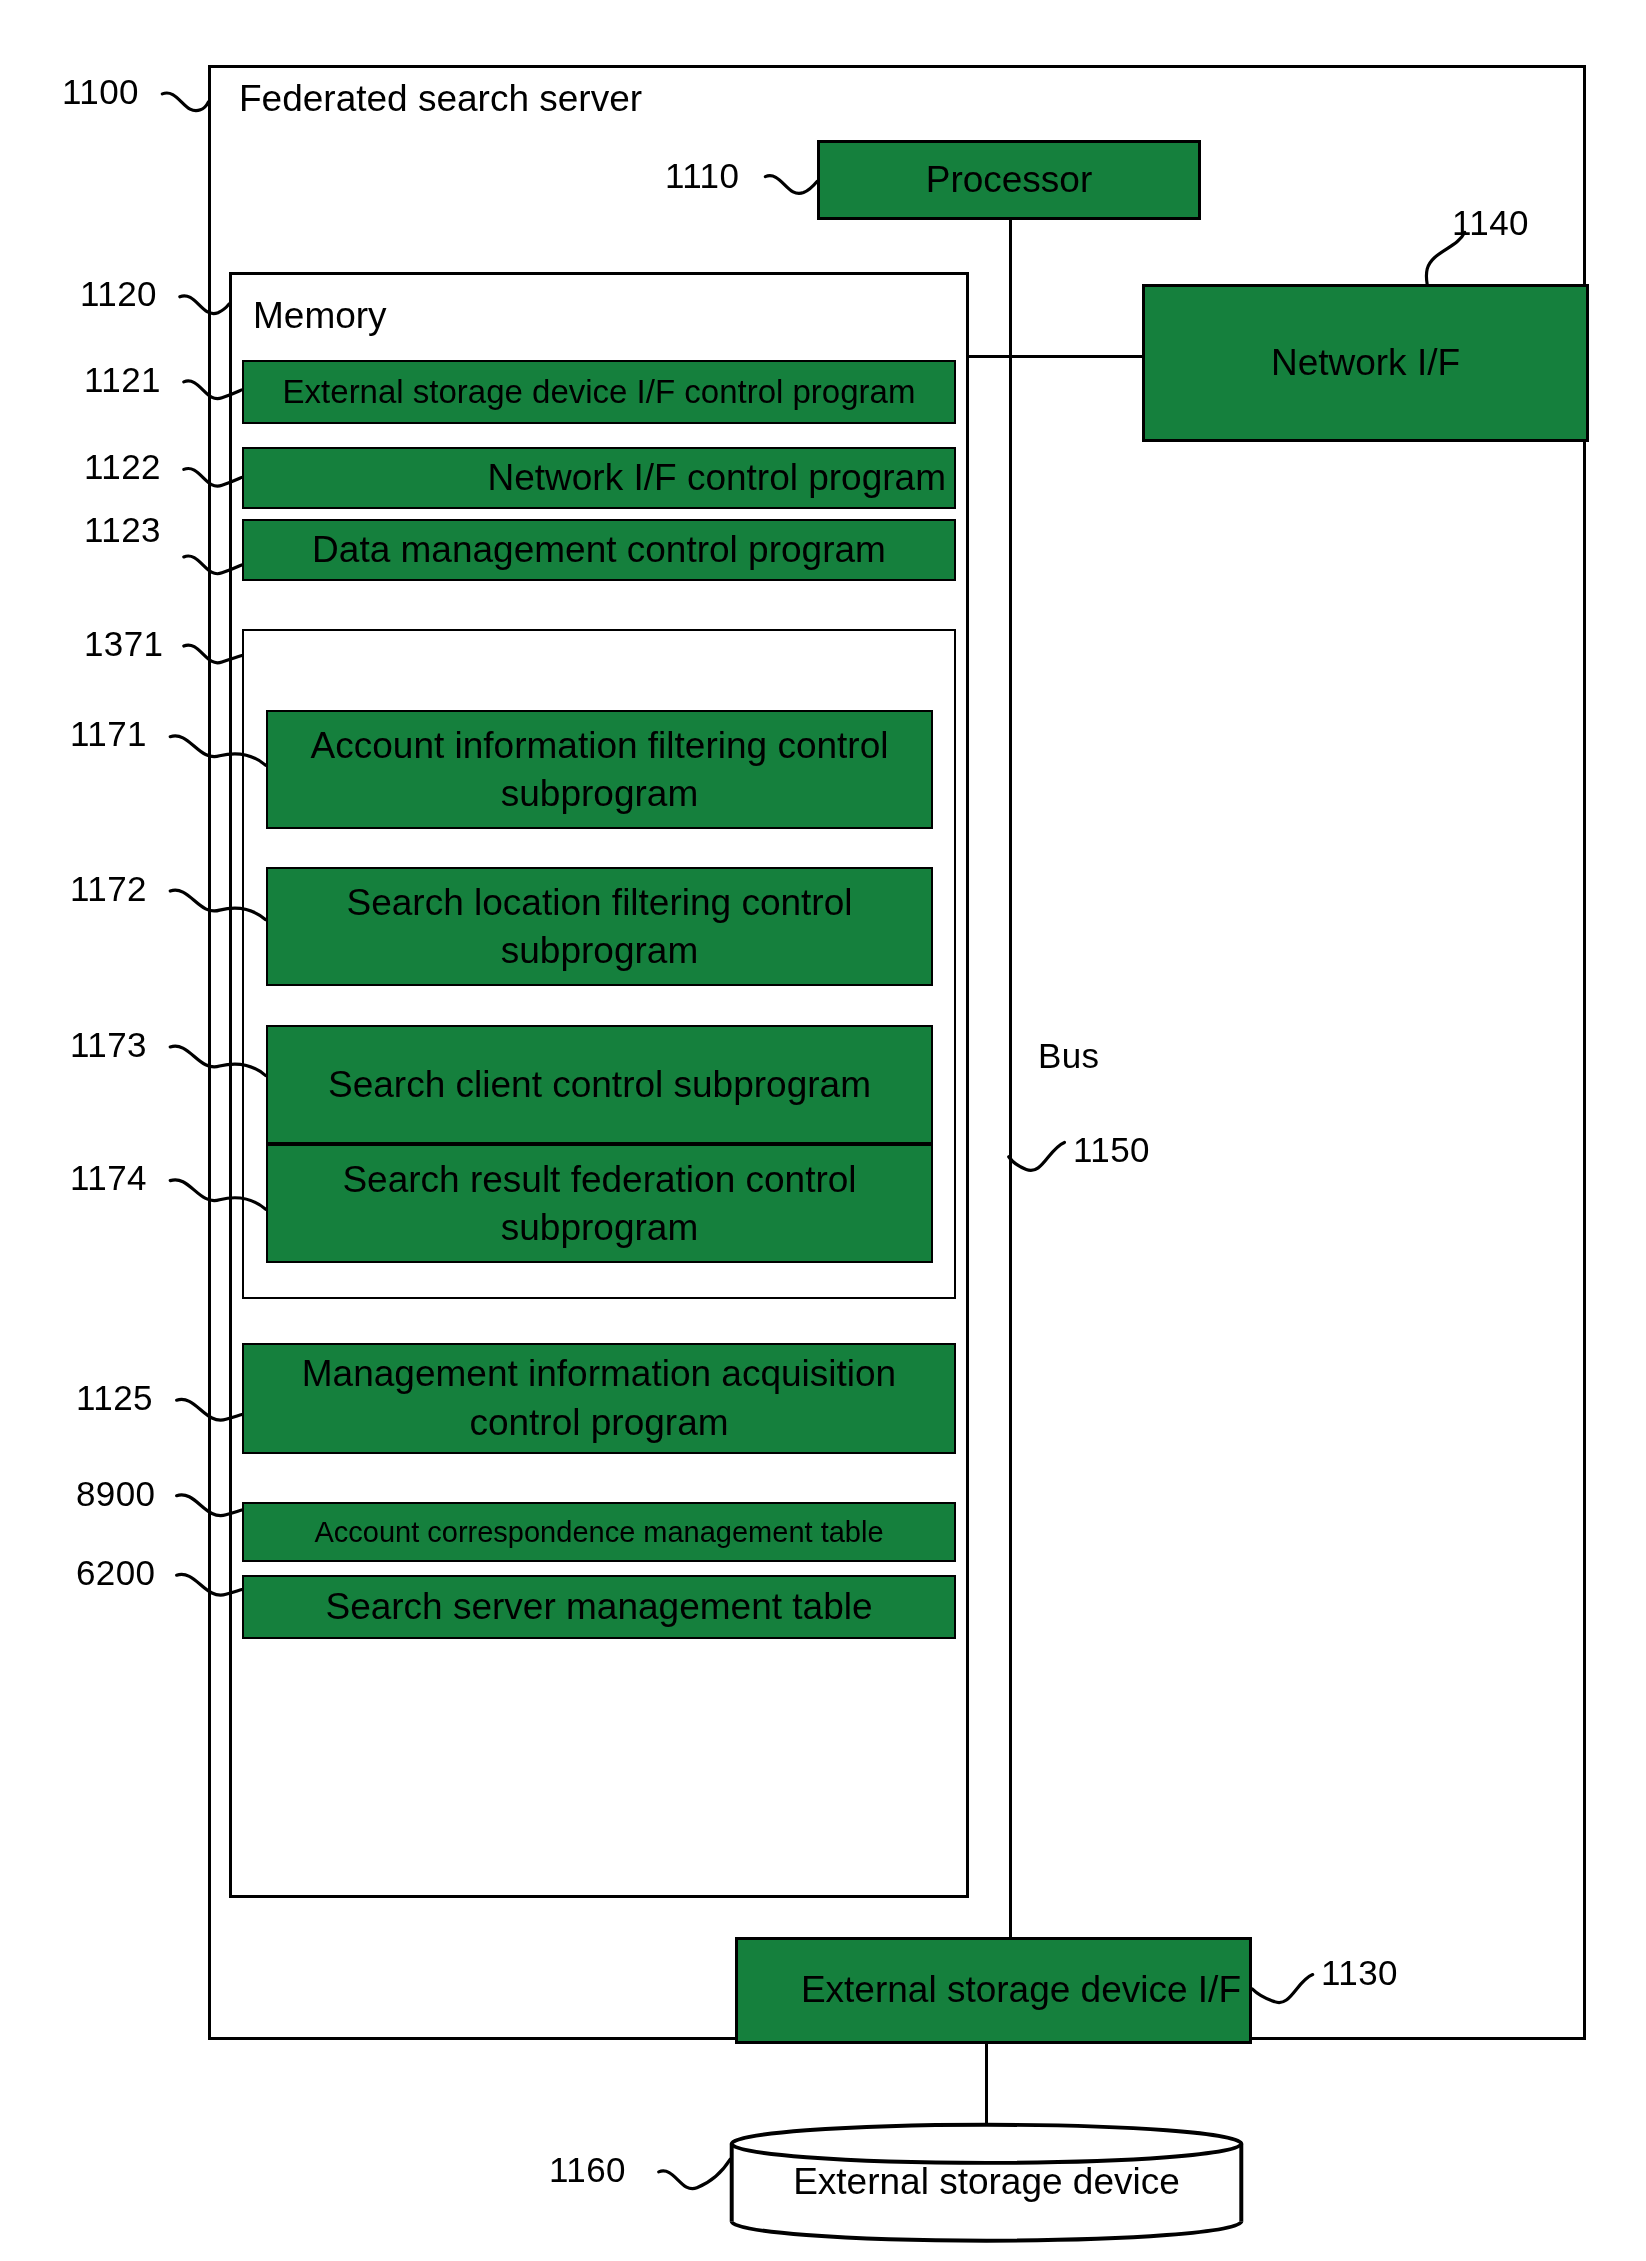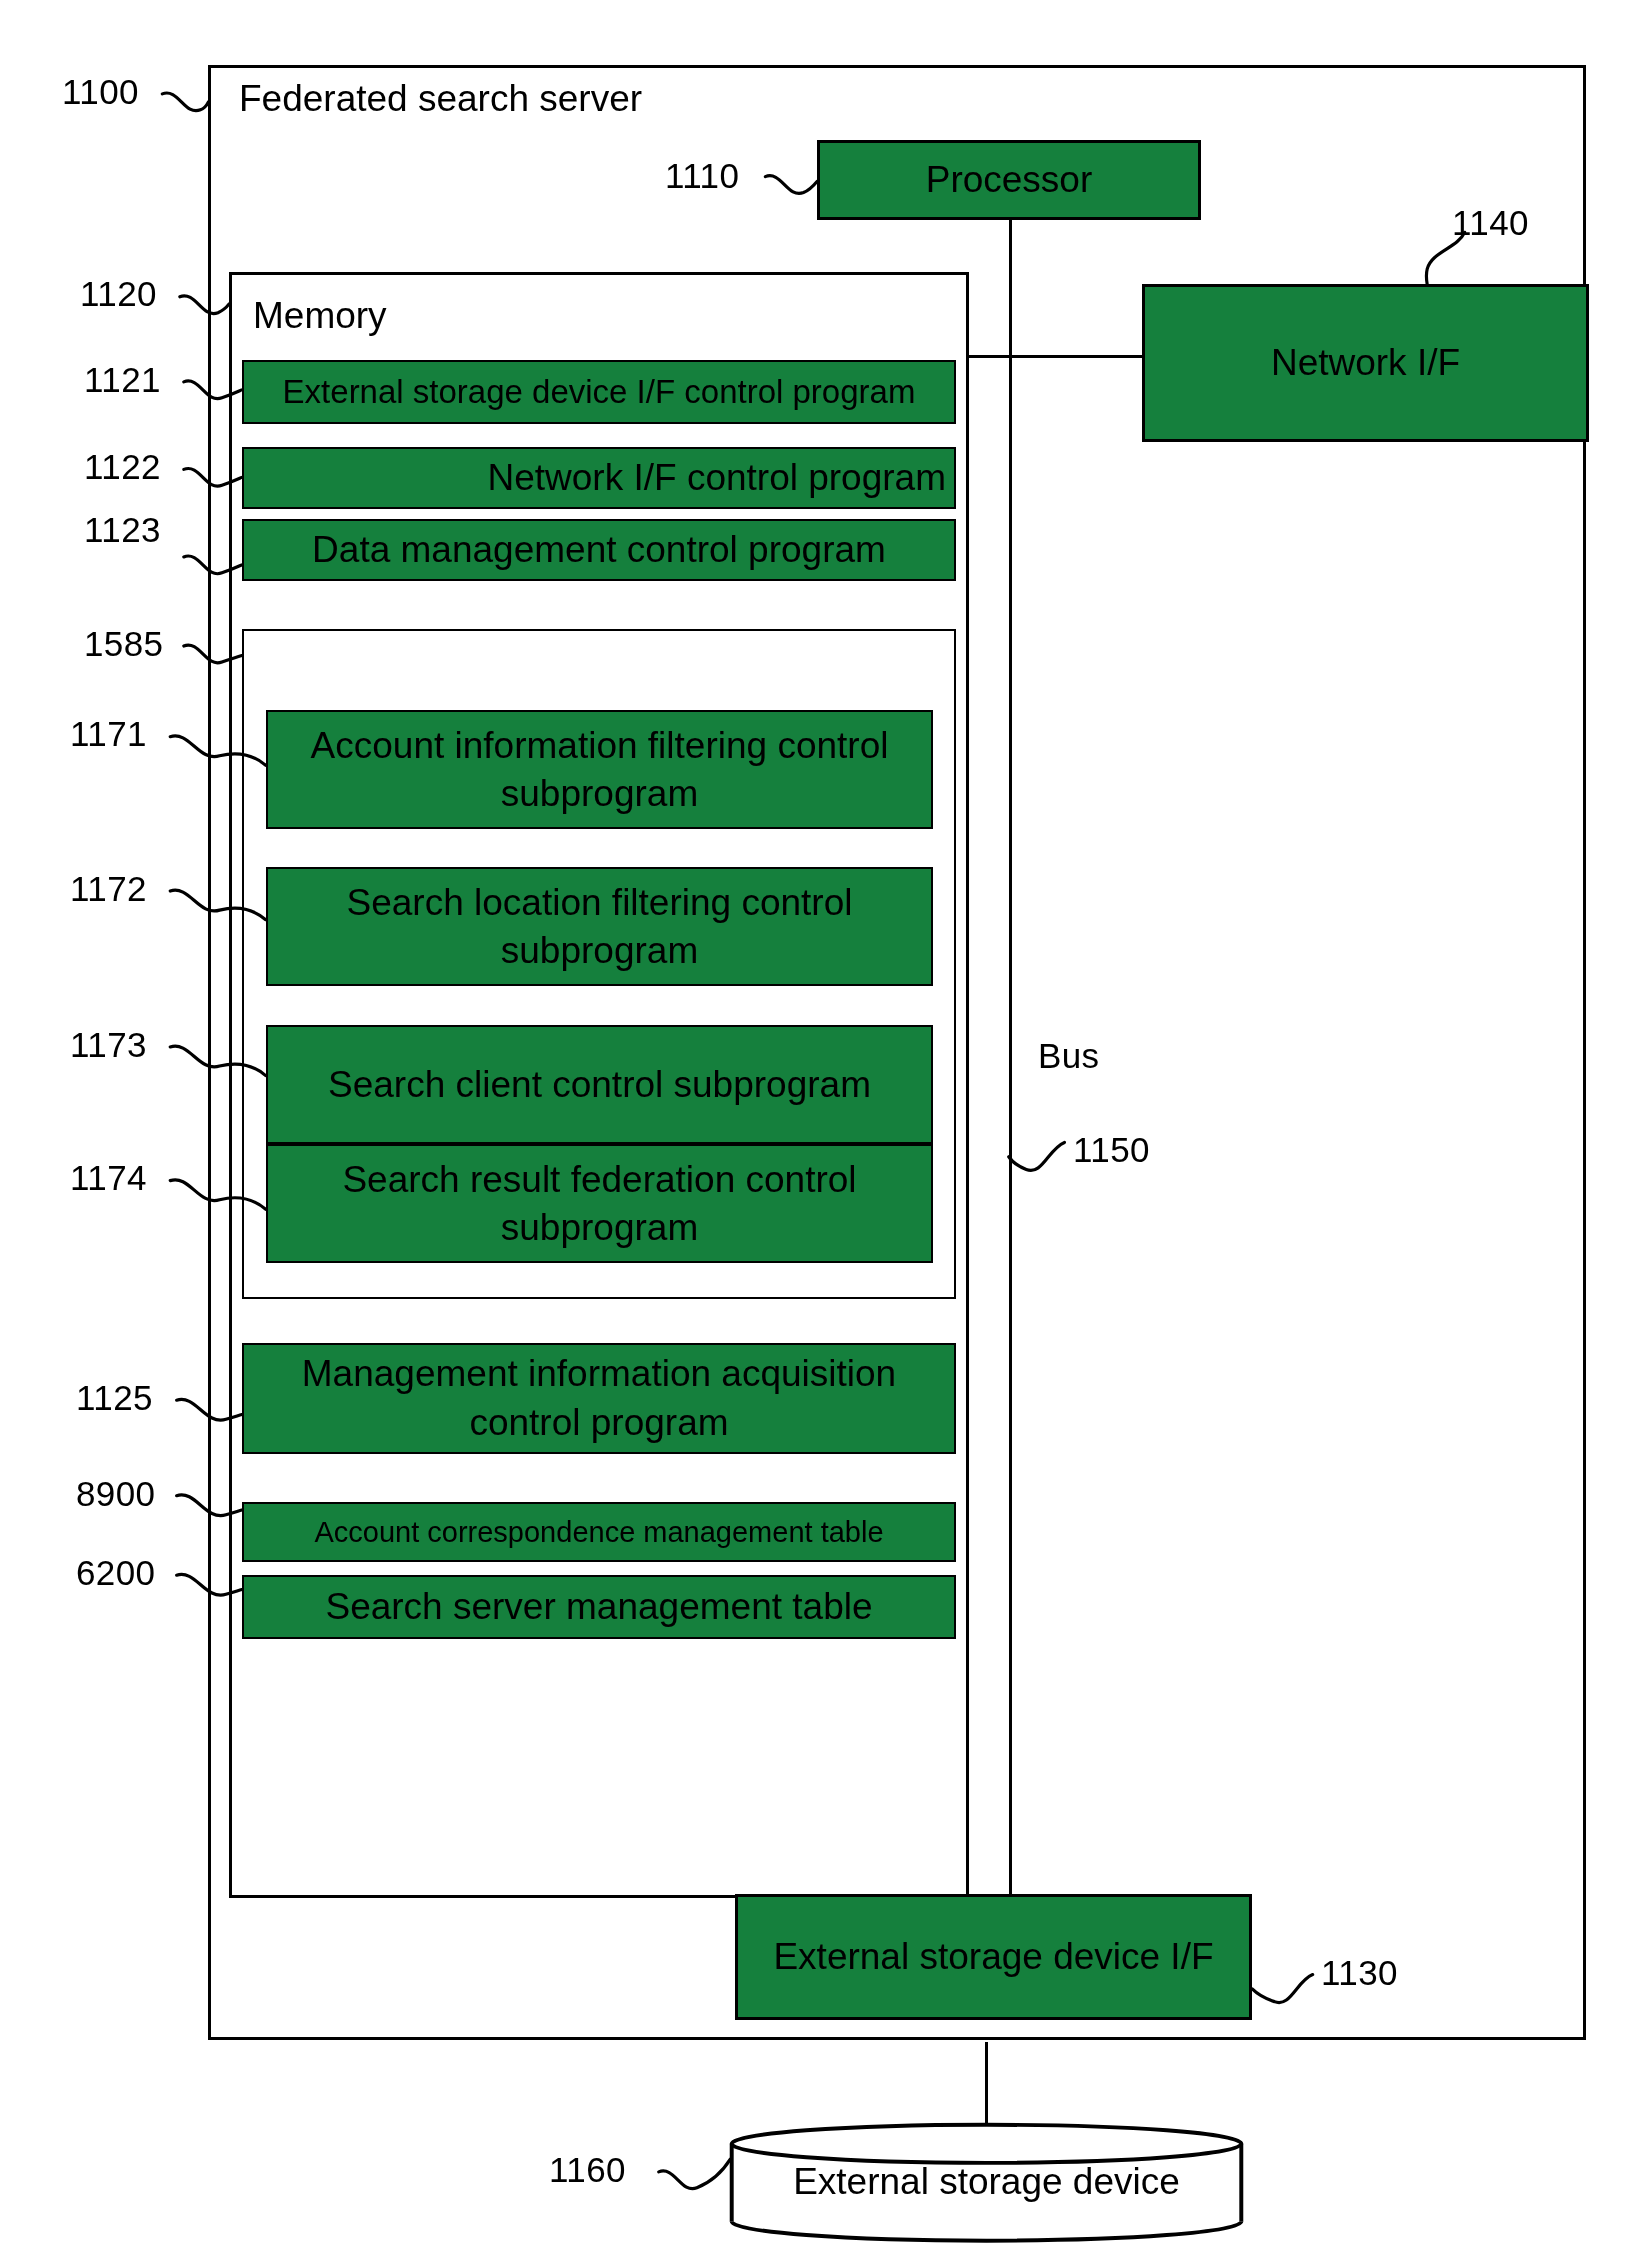--- a/index.html
+++ b/index.html
@@ -107,21 +107,21 @@
   <div class="box t-sm" style="left:242px;top:1502px;width:714px;height:60px;">
     <span>Account correspondence management table</span>
   </div>
   <div class="box t-big" style="left:242px;top:1343px;width:714px;height:111px;line-height:1.3;">
     <span>Management information acquisition control program</span>
   </div>
   <div class="box t-big" style="left:242px;top:1575px;width:714px;height:64px;">
     <span>Search server management table</span>
   </div>
 
-  <div class="box thick t-big" style="left:735px;top:1894px;width:517px;height:126px;line-height:1.3;">
+  <div class="box thick t-big" style="left:735px;top:1937px;width:517px;height:107px;line-height:1.3;justify-content:flex-end;">
     <span>External storage device I/F</span>
   </div>
 
   <div class="line-v" style="left:985px;top:2042px;height:89px;"></div>
 
   <div class="cylinder" style="left:728px;top:2120px;width:517px;height:127px;">
     <svg width="517" height="127" viewBox="0 0 650 160" xmlns="http://www.w3.org/2000/svg">
       <path d="M4,30 L4,128" stroke="#000" stroke-width="5" fill="none"></path>
       <path d="M646,30 L646,128" stroke="#000" stroke-width="5" fill="none"></path>
       <ellipse cx="325" cy="30" rx="321" ry="24" stroke="#000" stroke-width="5" fill="#fff"></ellipse>
@@ -130,21 +130,21 @@
     <div class="cyl-label" style="top:41px;left:0;">External storage device</div>
   </div>
 
   <div class="ref" style="left:62px;top:72px;">1100</div>
   <div class="ref" style="left:665px;top:156px;">1110</div>
   <div class="ref" style="left:1452px;top:203px;">1140</div>
   <div class="ref" style="left:80px;top:274px;">1120</div>
   <div class="ref" style="left:84px;top:360px;">1121</div>
   <div class="ref" style="left:84px;top:447px;">1122</div>
   <div class="ref" style="left:84px;top:510px;">1123</div>
-  <div class="ref" style="left:84px;top:624px;">1585</div>
+  <div class="ref" style="left:84px;top:624px;">1371</div>
   <div class="ref" style="left:70px;top:714px;">1171</div>
   <div class="ref" style="left:70px;top:869px;">1172</div>
   <div class="ref" style="left:70px;top:1025px;">1173</div>
   <div class="ref" style="left:70px;top:1158px;">1174</div>
   <div class="ref" style="left:76px;top:1378px;">1125</div>
   <div class="ref" style="left:76px;top:1474px;">8900</div>
   <div class="ref" style="left:76px;top:1553px;">6200</div>
   <div class="ref" style="left:1073px;top:1130px;">1150</div>
   <div class="ref" style="left:1321px;top:1953px;">1130</div>
   <div class="ref" style="left:549px;top:2150px;">1160</div>

